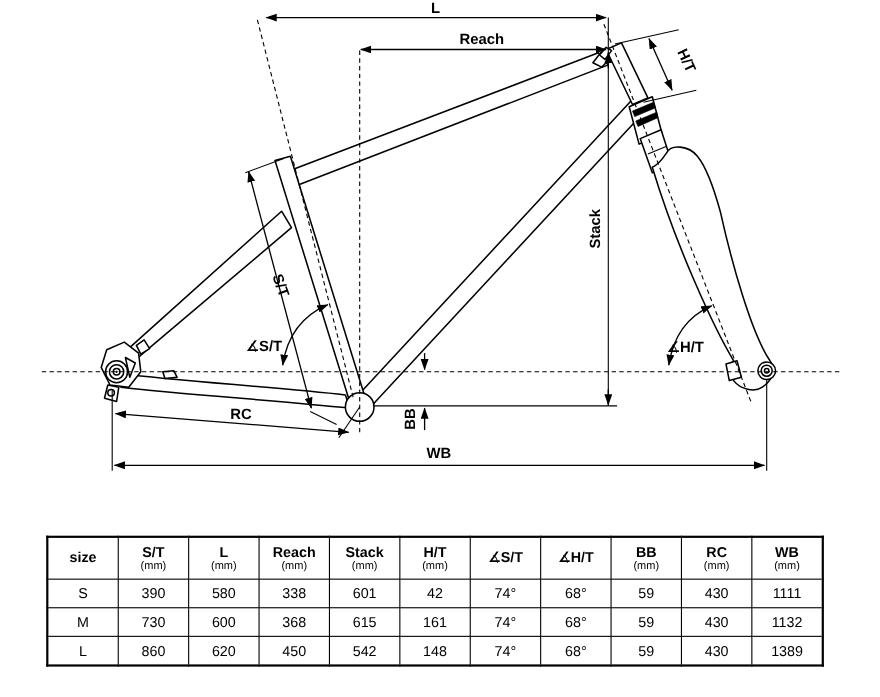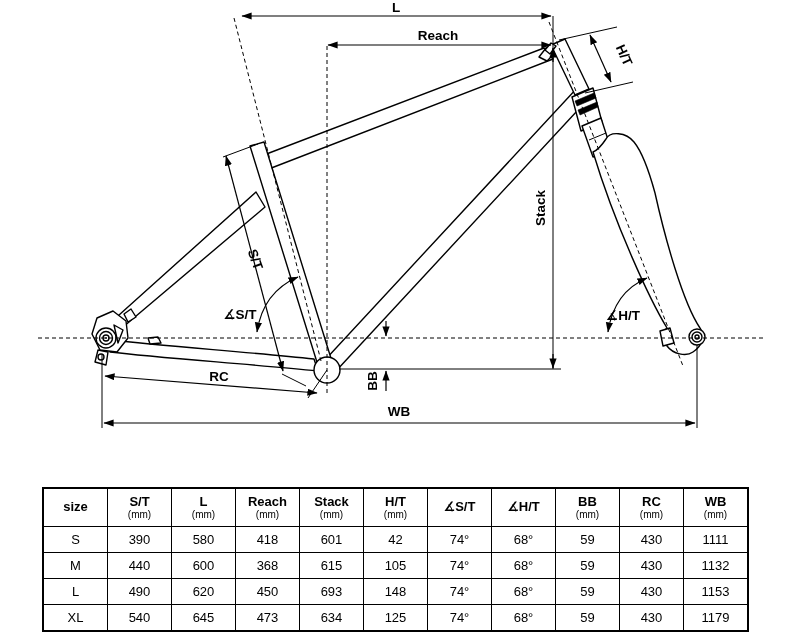--- a/index.html
+++ b/index.html
@@ -203,64 +203,51 @@
             <span class="hdr-label">WB</span>
             <span class="hdr-unit">(mm)</span>
           </th>
       </tr>
     </thead>
     <tbody>
       <tr>
         <td>S</td>
         <td>390</td>
         <td>580</td>
-        <td>418</td>
+        <td>338</td>
         <td>601</td>
         <td>42</td>
         <td>74°</td>
         <td>68°</td>
         <td>59</td>
         <td>430</td>
         <td>1111</td>
       </tr>
       <tr>
         <td>M</td>
-        <td>440</td>
+        <td>730</td>
         <td>600</td>
         <td>368</td>
         <td>615</td>
-        <td>105</td>
+        <td>161</td>
         <td>74°</td>
         <td>68°</td>
         <td>59</td>
         <td>430</td>
         <td>1132</td>
       </tr>
       <tr>
         <td>L</td>
-        <td>490</td>
+        <td>860</td>
         <td>620</td>
         <td>450</td>
-        <td>693</td>
+        <td>542</td>
         <td>148</td>
         <td>74°</td>
         <td>68°</td>
         <td>59</td>
         <td>430</td>
-        <td>1153</td>
-      </tr>
-      <tr>
-        <td>XL</td>
-        <td>540</td>
-        <td>645</td>
-        <td>473</td>
-        <td>634</td>
-        <td>125</td>
-        <td>74°</td>
-        <td>68°</td>
-        <td>59</td>
-        <td>430</td>
-        <td>1179</td>
+        <td>1389</td>
       </tr>
     </tbody>
   </table>
 
 </div>
 
 </body></html>

